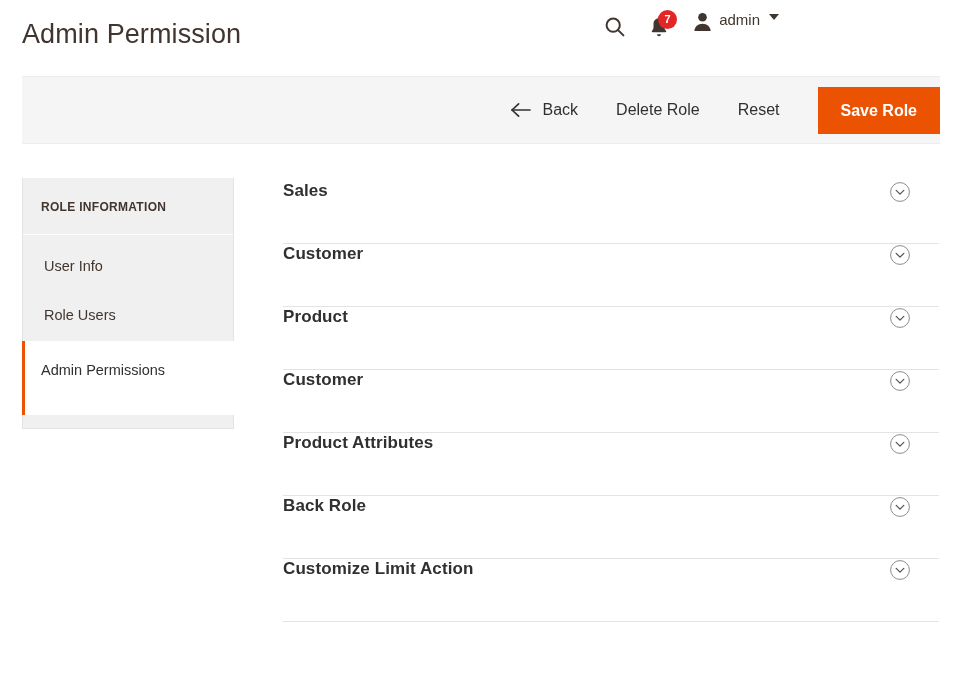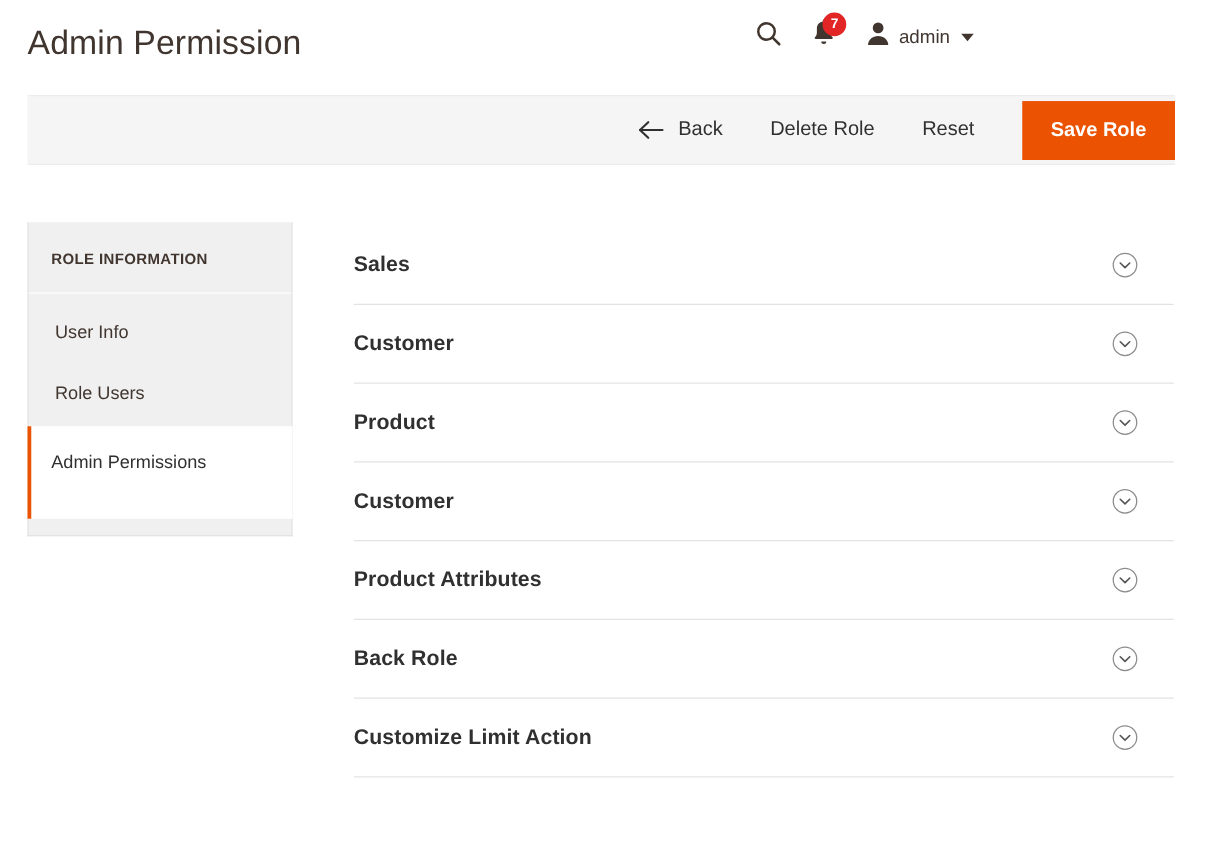--- a/index.html
+++ b/index.html
@@ -72,21 +72,20 @@
     font-size: 11px;
     font-weight: bold;
     display: flex;
     align-items: center;
     justify-content: center;
     line-height: 1;
     padding: 0 2px;
   }
   .admin-user {
     display: flex;
-    align-items: center;
     gap: 7px;
     cursor: pointer;
     margin-left: 12px;
     height: 34px;
   }
   .admin-name {
     font-size: 15px;
     color: #41362f;
     line-height: 1;
   }
@@ -98,21 +97,21 @@
     margin-left: 2px;
     margin-top: 2px;
   }
 
   
   .page-actions {
     position: absolute;
     left: 22px;
     top: 76px;
     width: 918px;
-    height: 56px;
+    height: 68px;
     background: #f5f5f5;
     border: 1px solid #ededed;
     border-left: none;
     border-right: none;
     display: flex;
     align-items: center;
     justify-content: flex-end;
     padding-right: 0px;
   }
   .btn-link {
@@ -212,21 +211,20 @@
   }
   .accordion {
     width: 656px;
   }
   .acc-section {
     border-bottom: 1px solid #e3e3e3;
   }
   .acc-head {
     height: 62px;
     display: flex;
-    align-items: center;
     justify-content: space-between;
     cursor: pointer;
     padding: 0 2px 0 0;
   }
   .acc-title {
     font-size: 17px;
     font-weight: bold;
     color: #303030;
     letter-spacing: 0.1px;
   }

